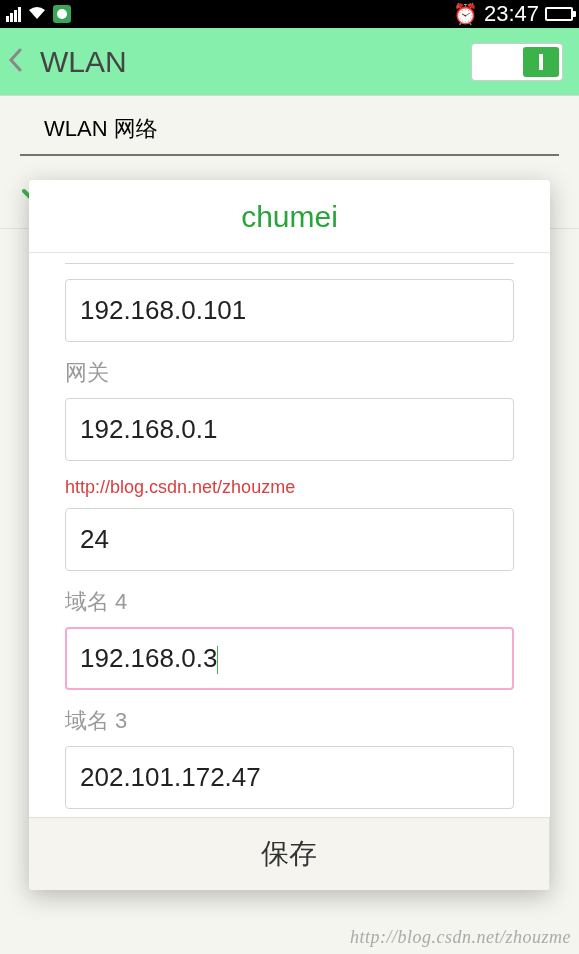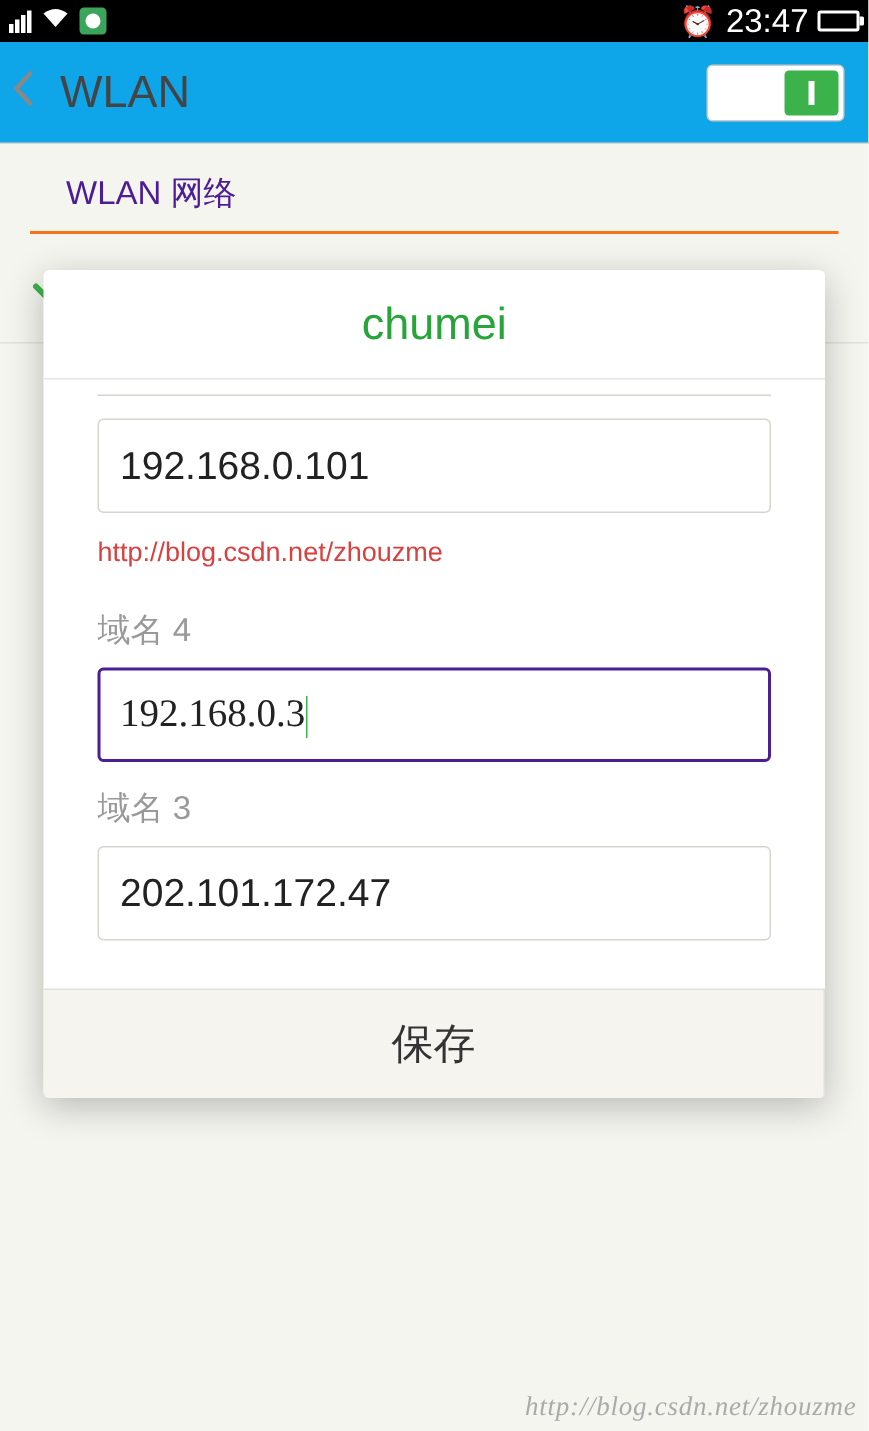--- a/index.html
+++ b/index.html
@@ -36,21 +36,21 @@
       position: relative; display: inline-block;
     }
     .battery::after {
       content: ""; position: absolute; right: -5px; top: 2px;
       width: 3px; height: 6px; background: #fff; border-radius: 0 1px 1px 0;
     }
     .battery-fill { height: 100%; width: 75%; background: #fff; }
 
     
     .header {
-      background: #0ea5e9;
+      background: #86efac;
       height: 68px;
       display: flex;
       align-items: center;
       padding: 0 16px 0 8px;
       font-size: 30px;
       color: #444;
       border-bottom: 1px solid #d7d6cf;
     }
     .header .back { width: 26px; color: #888; }
     .header .title { flex: 1; padding-left: 6px; }
@@ -65,22 +65,22 @@
     }
     .toggle-knob::after {
       content: ""; position: absolute; left: 50%; top: 50%;
       width: 4px; height: 16px; background: #fff; transform: translate(-50%,-50%);
     }
 
     
     .section-label {
       padding: 18px 24px 10px;
       font-size: 22px;
-      color: #4c1d95;
-      border-bottom: 2px solid #f97316;
+      color: #000000;
+      border-bottom: 2px solid #737373;
       margin: 0 20px;
     }
 
     .network-row {
       display: flex; align-items: center; padding: 20px 22px;
       font-size: 28px; color: #333;
       border-bottom: 1px solid #e2e1da;
     }
     .check-icon { width: 30px; color: #3cb34a; font-size: 28px; }
     .network-name { flex: 1; padding-left: 14px; }
@@ -101,21 +101,21 @@
       overflow: hidden;
     }
     .dialog-title {
       text-align: center;
       font-size: 30px;
       color: #27a53a;
       padding: 20px 0 18px;
       border-bottom: 1px solid #e5e5e5;
     }
     .dialog-body {
-      padding: 0 36px 32px;
+      padding: 0 36px 8px;
       border-bottom: 1px solid #e0dfda;
     }
     .field-partial {
       height: 16px; border-top: 1px solid #d5d5d0;
       margin-top: 10px; position: relative;
     }
     .form-label {
       color: #999; font-size: 22px; padding: 16px 0 10px; display: flex; align-items: baseline; gap: 12px;
     }
     .form-label .red { color: #d94040; font-size: 18px; }
@@ -124,23 +124,22 @@
       border: 1px solid #d5d5d0;
       border-radius: 4px;
       padding: 15px 14px;
       font-size: 26px;
       color: #222;
       font-family: inherit;
       outline: none;
       display: block;
     }
     .input-box.focused {
-      border: 2px solid #4c1d95;
+      border: 2px solid #f9a8d4;
       padding: 14px 13px;
-      font-family: Liberation Serif, serif;
     }
     .caret {
       display: inline-block; width: 1px; height: 28px; background: #3cb34a;
       vertical-align: middle; margin-left: 0px;
       animation: blink 1s step-end infinite;
     }
     @keyframes blink { 50% { opacity: 0; } }
 
     .dialog-actions {
       display: flex;
@@ -215,24 +214,29 @@
 
 <div class="modal-backdrop"></div>
 
 <div class="dialog">
   <div class="dialog-title">chumei</div>
   <div class="dialog-body">
 
     <div class="field-partial"></div>
     <div class="input-box">192.168.0.101</div>
 
+    <div class="form-label">
+      <span>网关</span>
+    </div>
+    <div class="input-box">192.168.0.1</div>
 
     <div class="form-label">
       <span class="red">http://blog.csdn.net/zhouzme</span>
     </div>
+    <div class="input-box">24</div>
 
     <div class="form-label">
       <span>域名 4</span>
     </div>
     <div class="input-box focused"><span>192.168.0.3</span><span class="caret"></span></div>
 
     <div class="form-label">
       <span>域名 3</span>
     </div>
     <div class="input-box">202.101.172.47</div>

